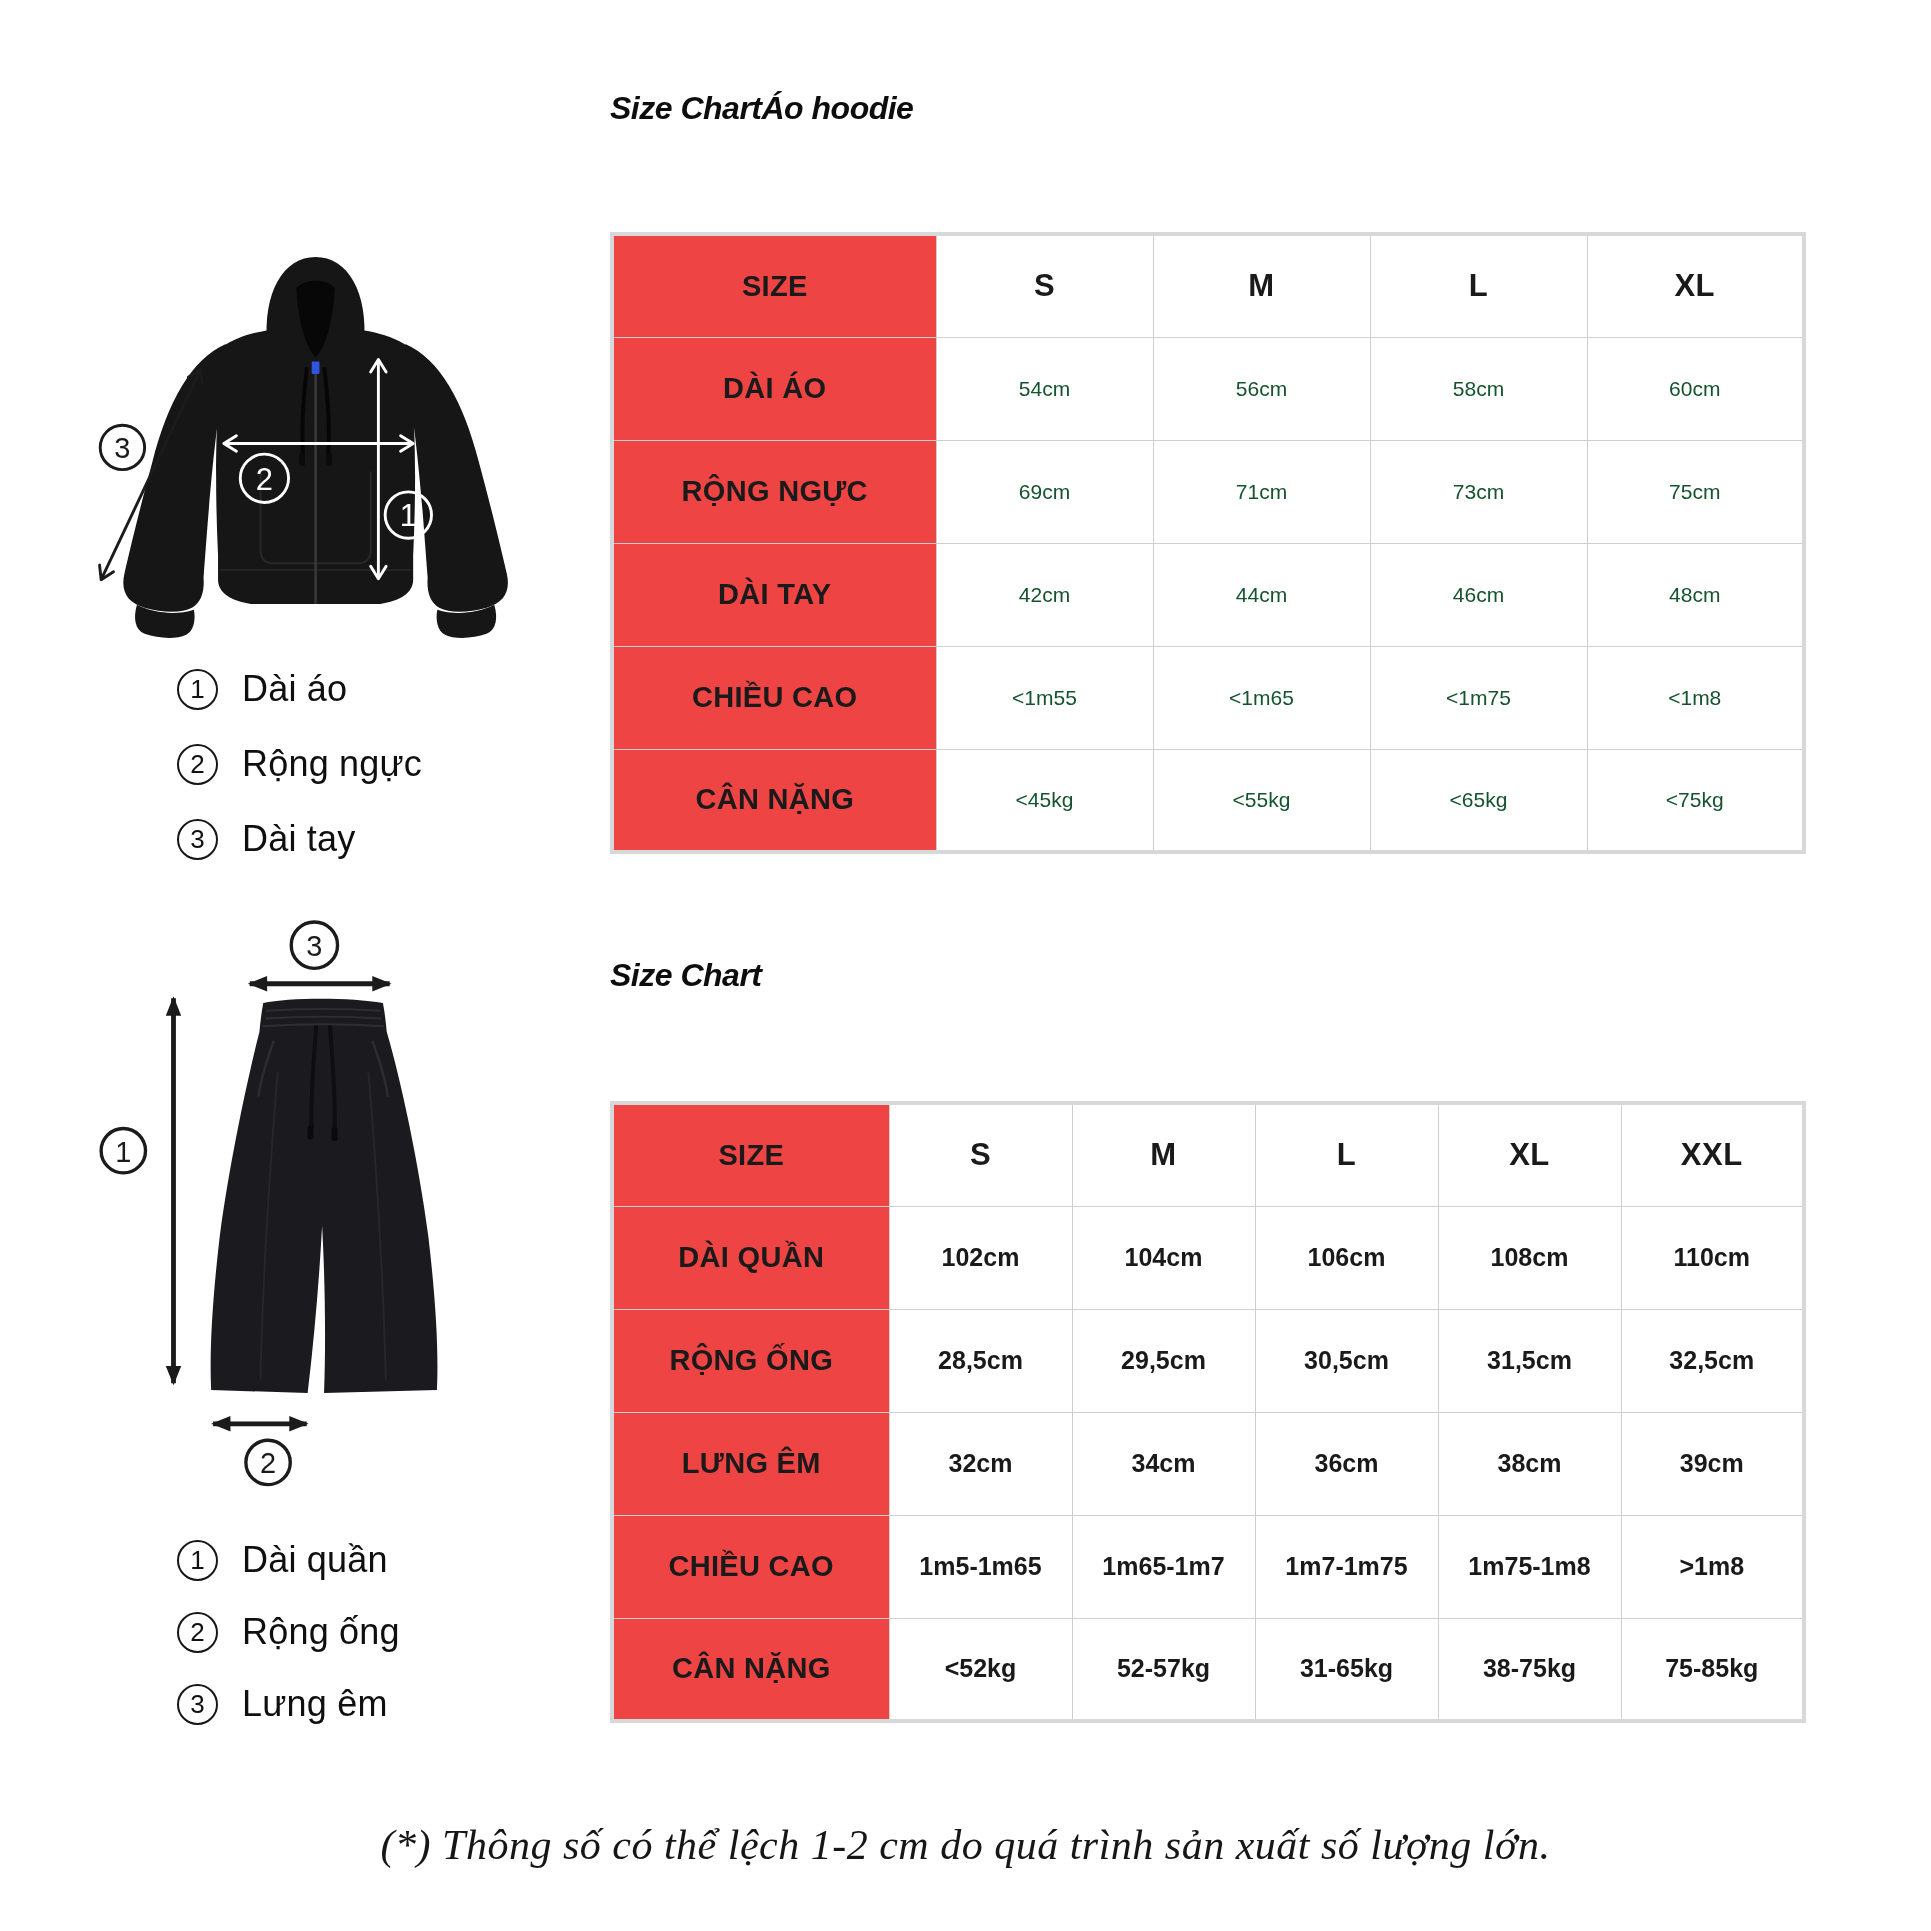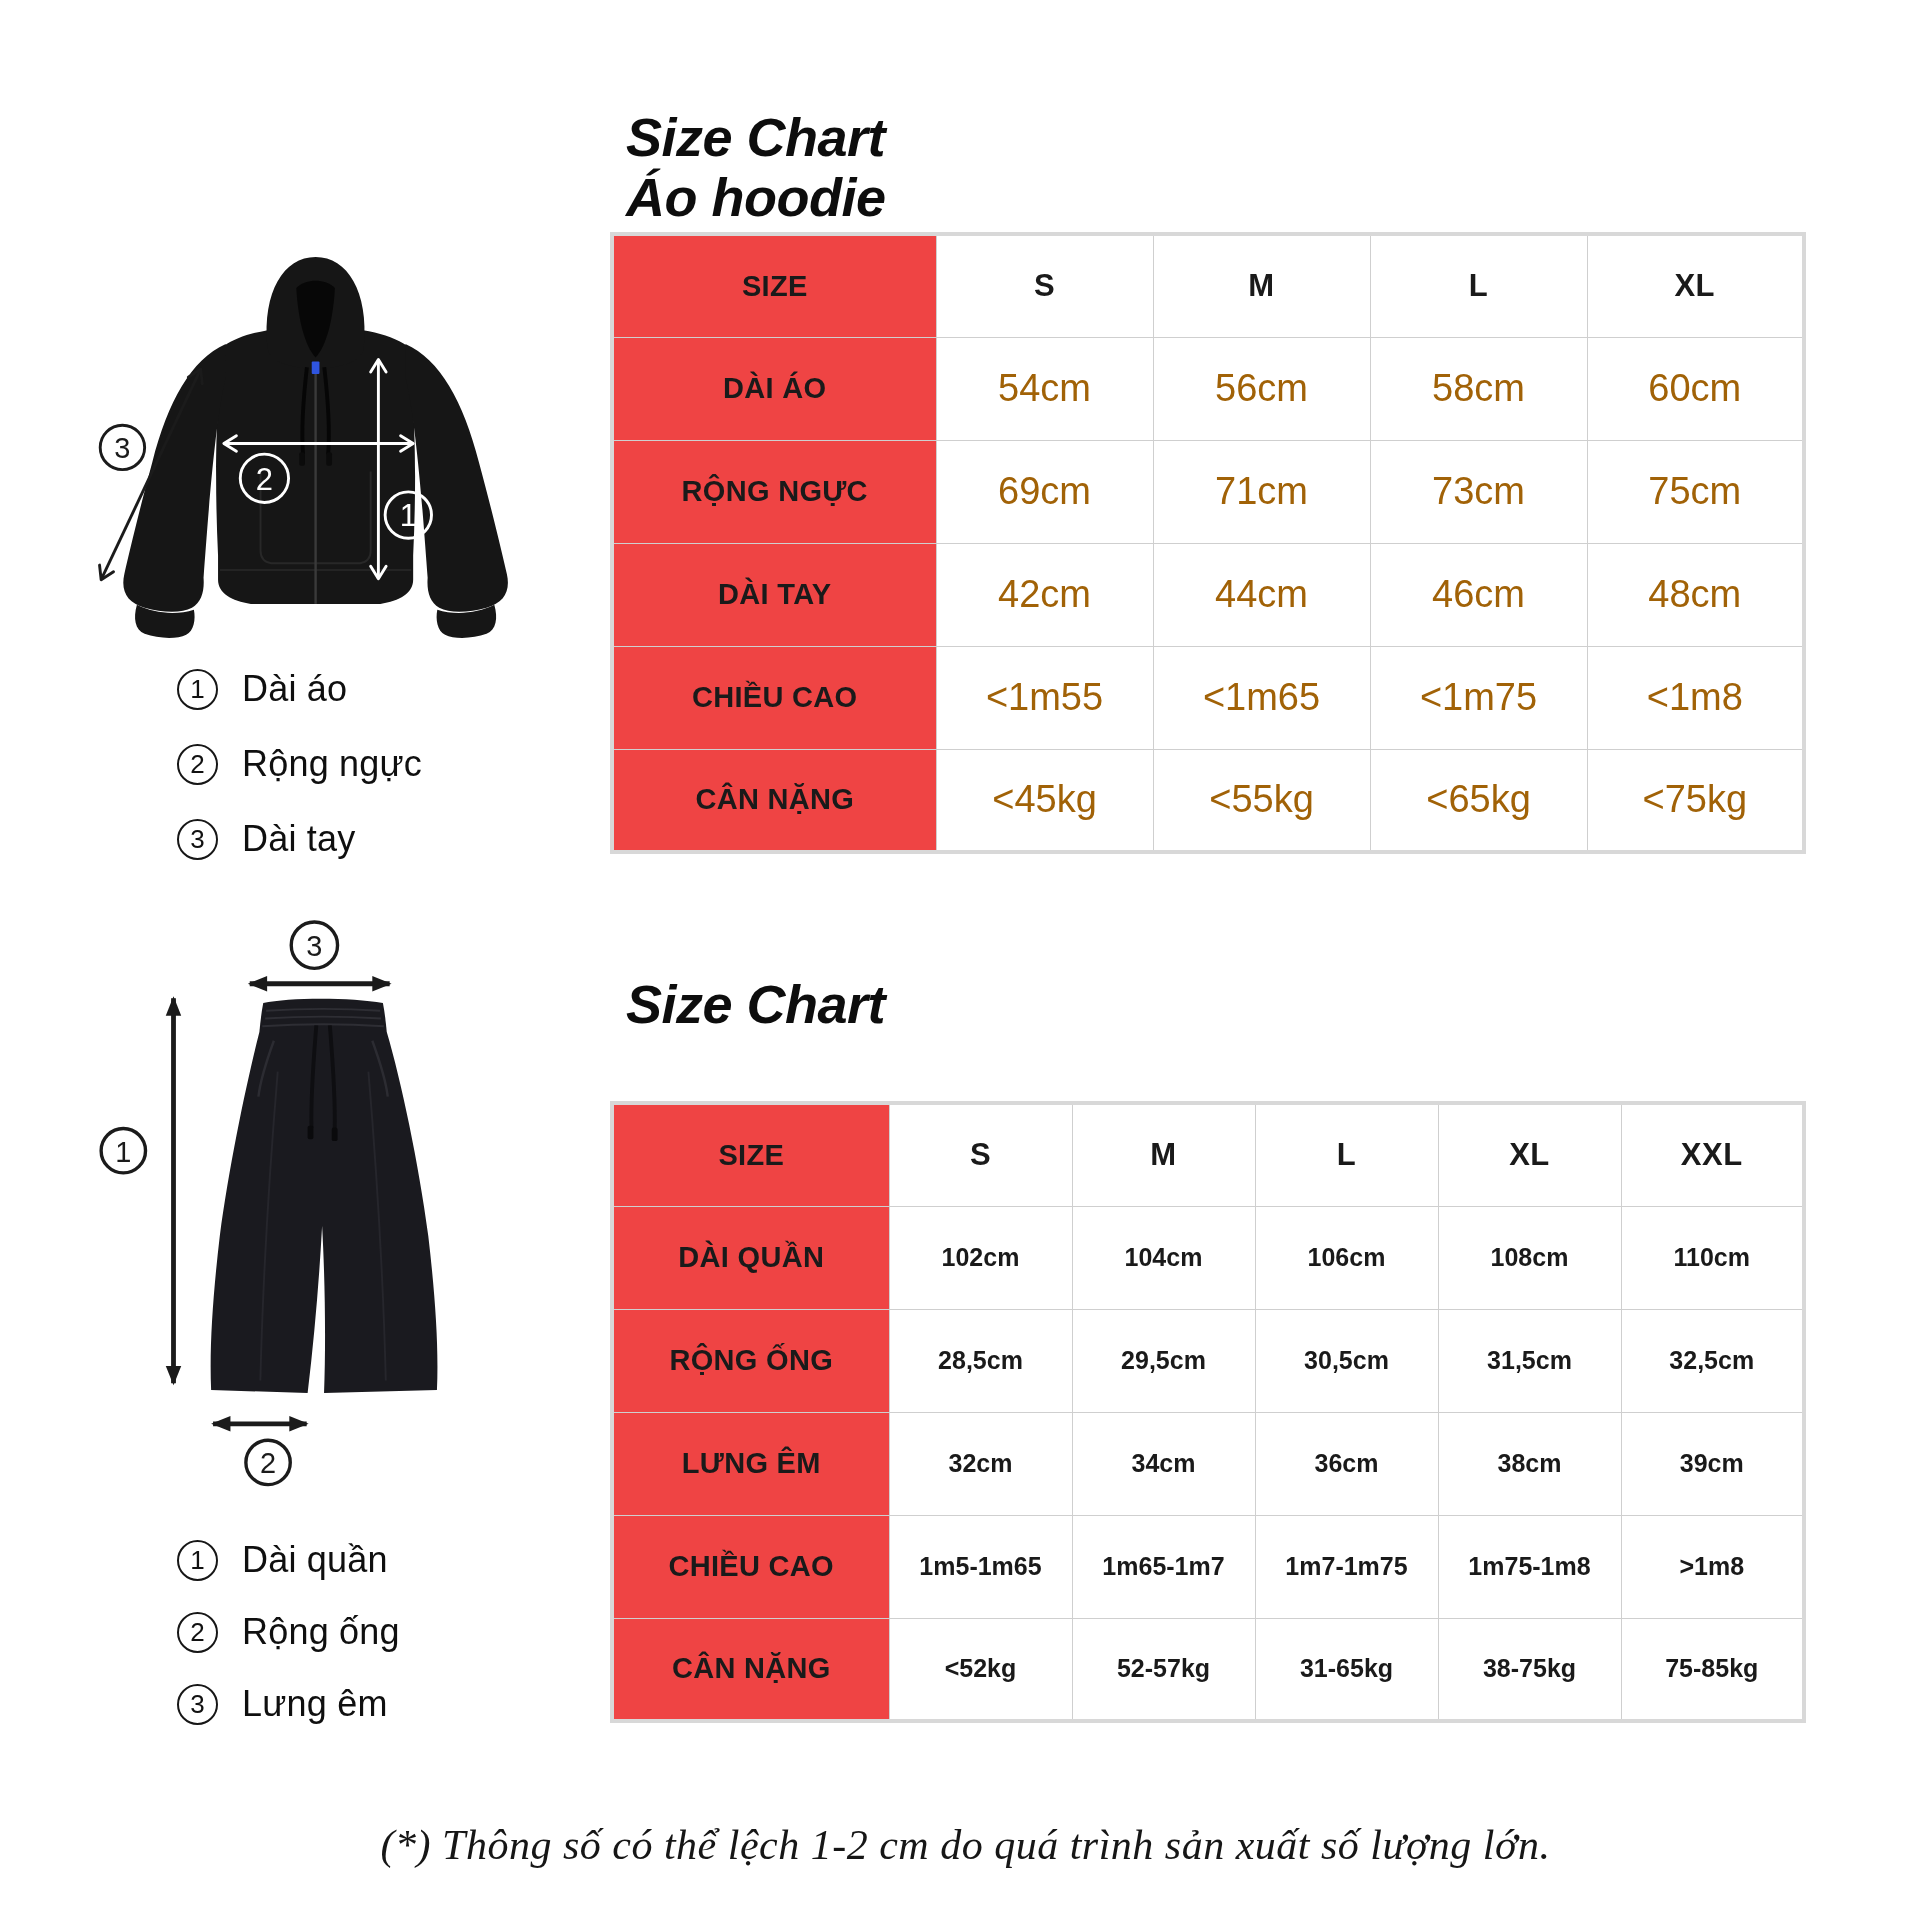--- a/index.html
+++ b/index.html
@@ -1,36 +1,36 @@
 <!DOCTYPE html>
 <html><head>
 <meta charset="utf-8">
 <style>
   html,body{margin:0;padding:0;background:#ffffff;}
   .canvas{
     position:relative;width:1931px;height:1931px;background:#ffffff;
     font-family:"Liberation Sans",sans-serif;color:#131313;overflow:hidden;
   }
   
-  .chart-title{position:absolute;margin:16px;display:flex;flex-direction:column;
-    font-size:54px;line-height:1.12;font-weight:700;font-style:italic;
+  .chart-title{position:absolute;margin:0;display:flex;flex-direction:row;
+    font-size:32px;line-height:1.12;font-weight:700;font-style:italic;
     letter-spacing:-0.5px;color:#0d0d0d;}
   .hoodie-title{left:610px;top:91px;}
   .pants-title{left:610px;top:958px;}
   
   .size-table{position:absolute;border-collapse:collapse;table-layout:fixed;
     background:#ffffff;border:4.8px solid #d8d8d8;}
   .hoodie-table{left:610px;top:232px;width:1194px;}
   .pants-table{left:610px;top:1101px;width:1194px;}
   .size-table tr{height:103px;}
   .size-table th,.size-table td{border:1.9px solid #cfcfcf;text-align:center;
     vertical-align:middle;padding:0;color:#1a1a1a;}
   .size-table thead th{font-size:31px;font-weight:700;letter-spacing:0.5px;}
   .size-table .rowlabel{background:#ef4444;font-size:29px;font-weight:700;letter-spacing:0.3px;}
-  .hoodie-table td{font-size:38px;font-weight:400;color:#a16207;}
+  .hoodie-table td{font-size:21px;font-weight:400;color:#14532d;}
   .pants-table td{font-size:25px;font-weight:700;}
   .hoodie-table col.label-col{width:324px;}
   .hoodie-table col.val-col{width:217px;}
   .pants-table col.label-col{width:277px;}
   .pants-table col.val-col{width:183px;}
   
   .legend{position:absolute;list-style:none;margin:0;padding:0;display:flex;flex-direction:column;}
   .hoodie-legend{left:177px;top:668px;gap:33px;}
   .pants-legend{left:177px;top:1539px;gap:30px;}
   .legend-item{display:flex;align-items:center;gap:24px;}

